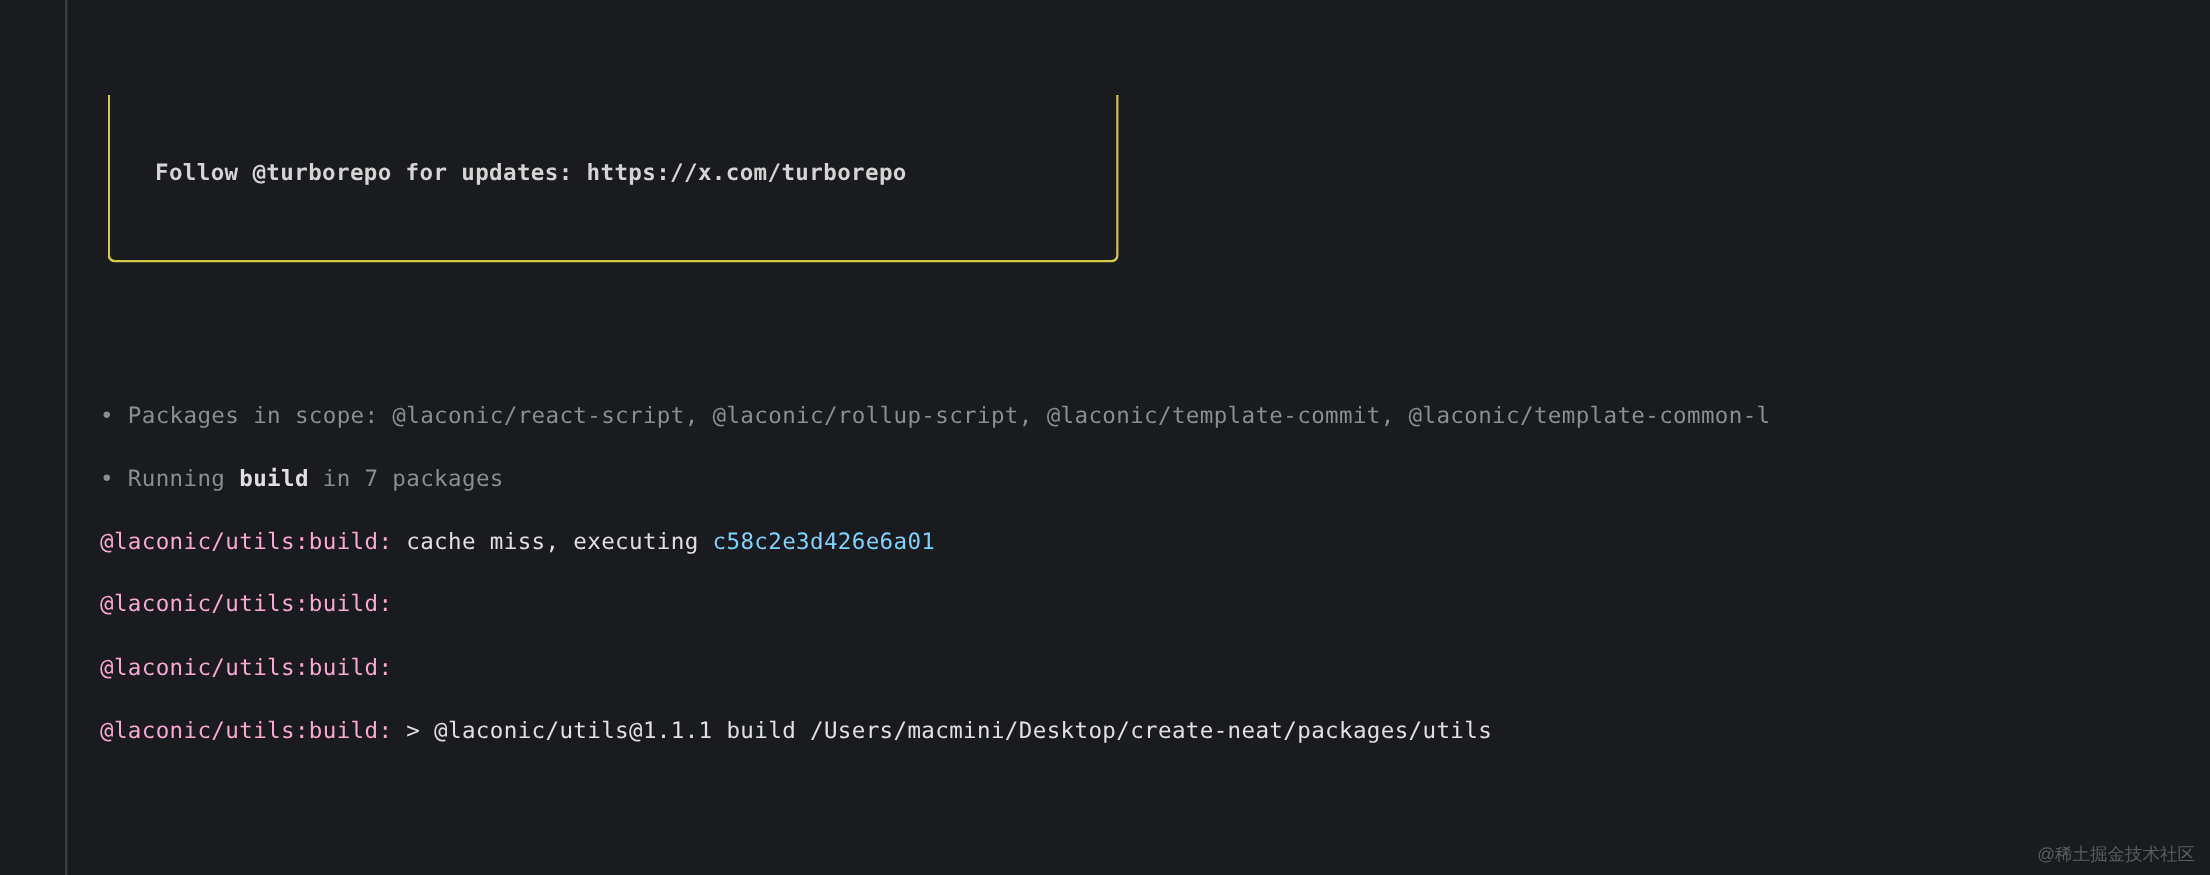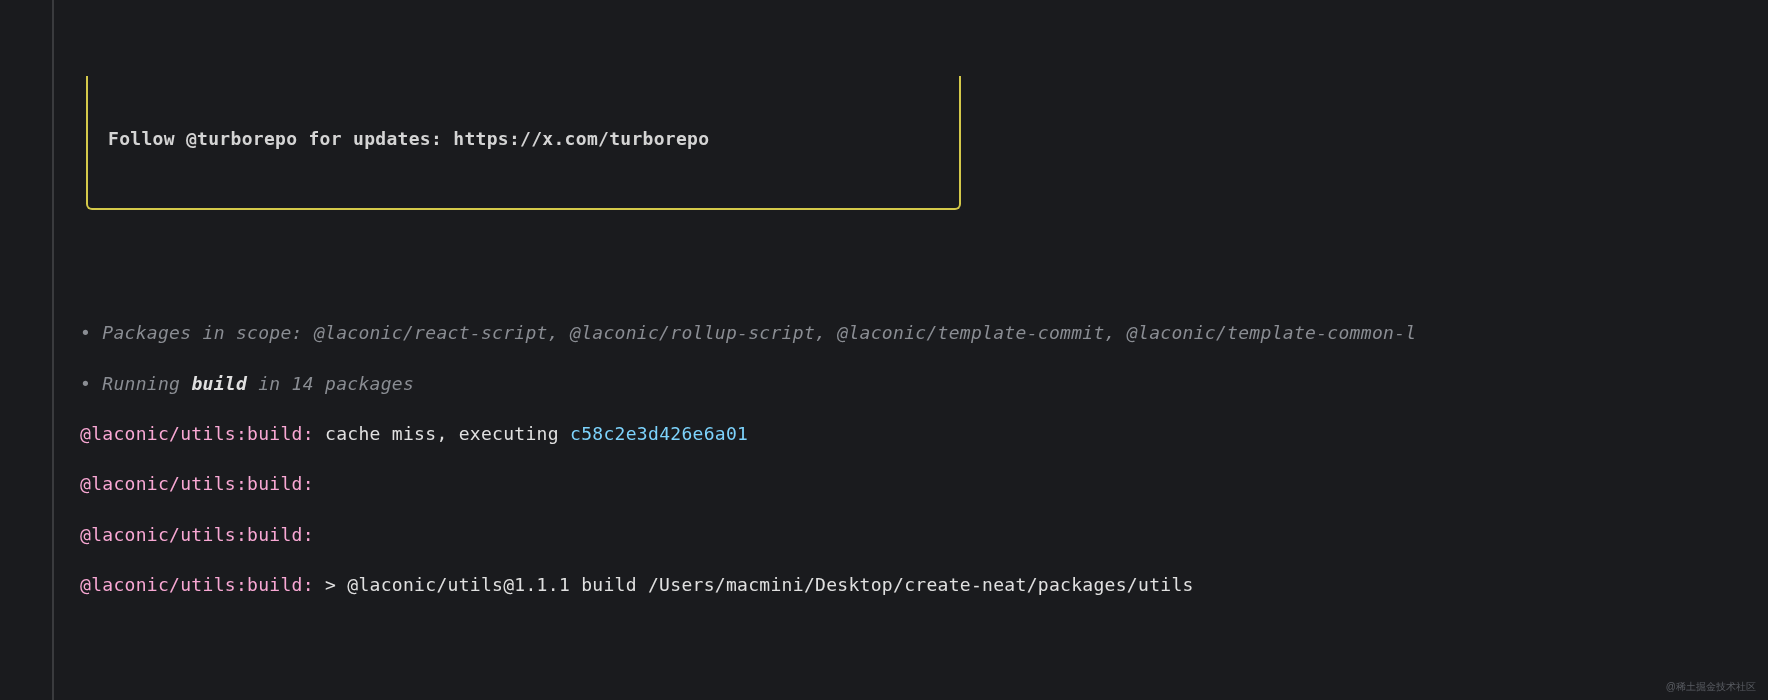--- a/index.html
+++ b/index.html
@@ -25,61 +25,61 @@
     top: 0;
     width: 2px;
     height: 100%;
     background: #3a3b3e;
   }
   .yellow-box {
     border: 2px solid #d4c94a;
     border-top: none;
     border-radius: 0 0 6px 6px;
     margin: 0 0 10px 78px;
-    padding: 0 0 6px 0;
-    width: 875px;
+    padding: 0 0 6px 16px;
+    width: 809px;
   }
   .yellow-box-content {
     padding-left: 20px;
     color: #d4d4d4;
     font-weight: bold;
   }
   .content-area {
     padding-left: 72px;
   }
-  .gray { color: #8a8d93; font-style: italic; }
+  .gray { color: #8a8d93; }
   .white { color: #e0e0e0; }
   .bold { font-weight: bold; }
   .cyan { color: #f9a8d4; }
   .hash { color: #7dd3fc; }
   .bullet { color: #8a8d93; }
   .line { display: block; }
   .watermark {
     position: absolute;
     bottom: 6px;
     right: 12px;
     color: #5a5d63;
-    font-size: 10px;
+    font-size: 14px;
     font-family: sans-serif;
   }
 </style>
 </head>
 <body>
 
 <div class="border-left"></div>
 
 <div class="terminal">
 
   <div class="yellow-box">
     <div class="yellow-box-content"><span>Follow @turborepo for updates: https://x.com/turborepo</span></div>
   </div>
 
   <div class="content-area">
 <span class="line gray"><span class="bullet">• Packages in scope: </span><span>@laconic/react-script, @laconic/rollup-script, @laconic/template-commit, @laconic/template-common-l</span></span>
-<span class="line gray"><span>• Running </span><span class="white bold">build</span><span> in 14 packages</span></span>
+<span class="line gray"><span>• Running </span><span class="white bold">build</span><span> in 7 packages</span></span>
 <span class="line"><span class="cyan">@laconic/utils:build:</span><span class="white"> cache miss, executing </span><span class="hash">c58c2e3d426e6a01</span></span>
 <span class="line"><span class="cyan">@laconic/utils:build:</span></span>
 <span class="line"><span class="cyan">@laconic/utils:build:</span></span>
 <span class="line"><span class="cyan">@laconic/utils:build:</span><span class="white"> &gt; @laconic/utils@1.1.1 build /Users/macmini/Desktop/create-neat/packages/utils</span></span>
 
 
 
 
 
 

